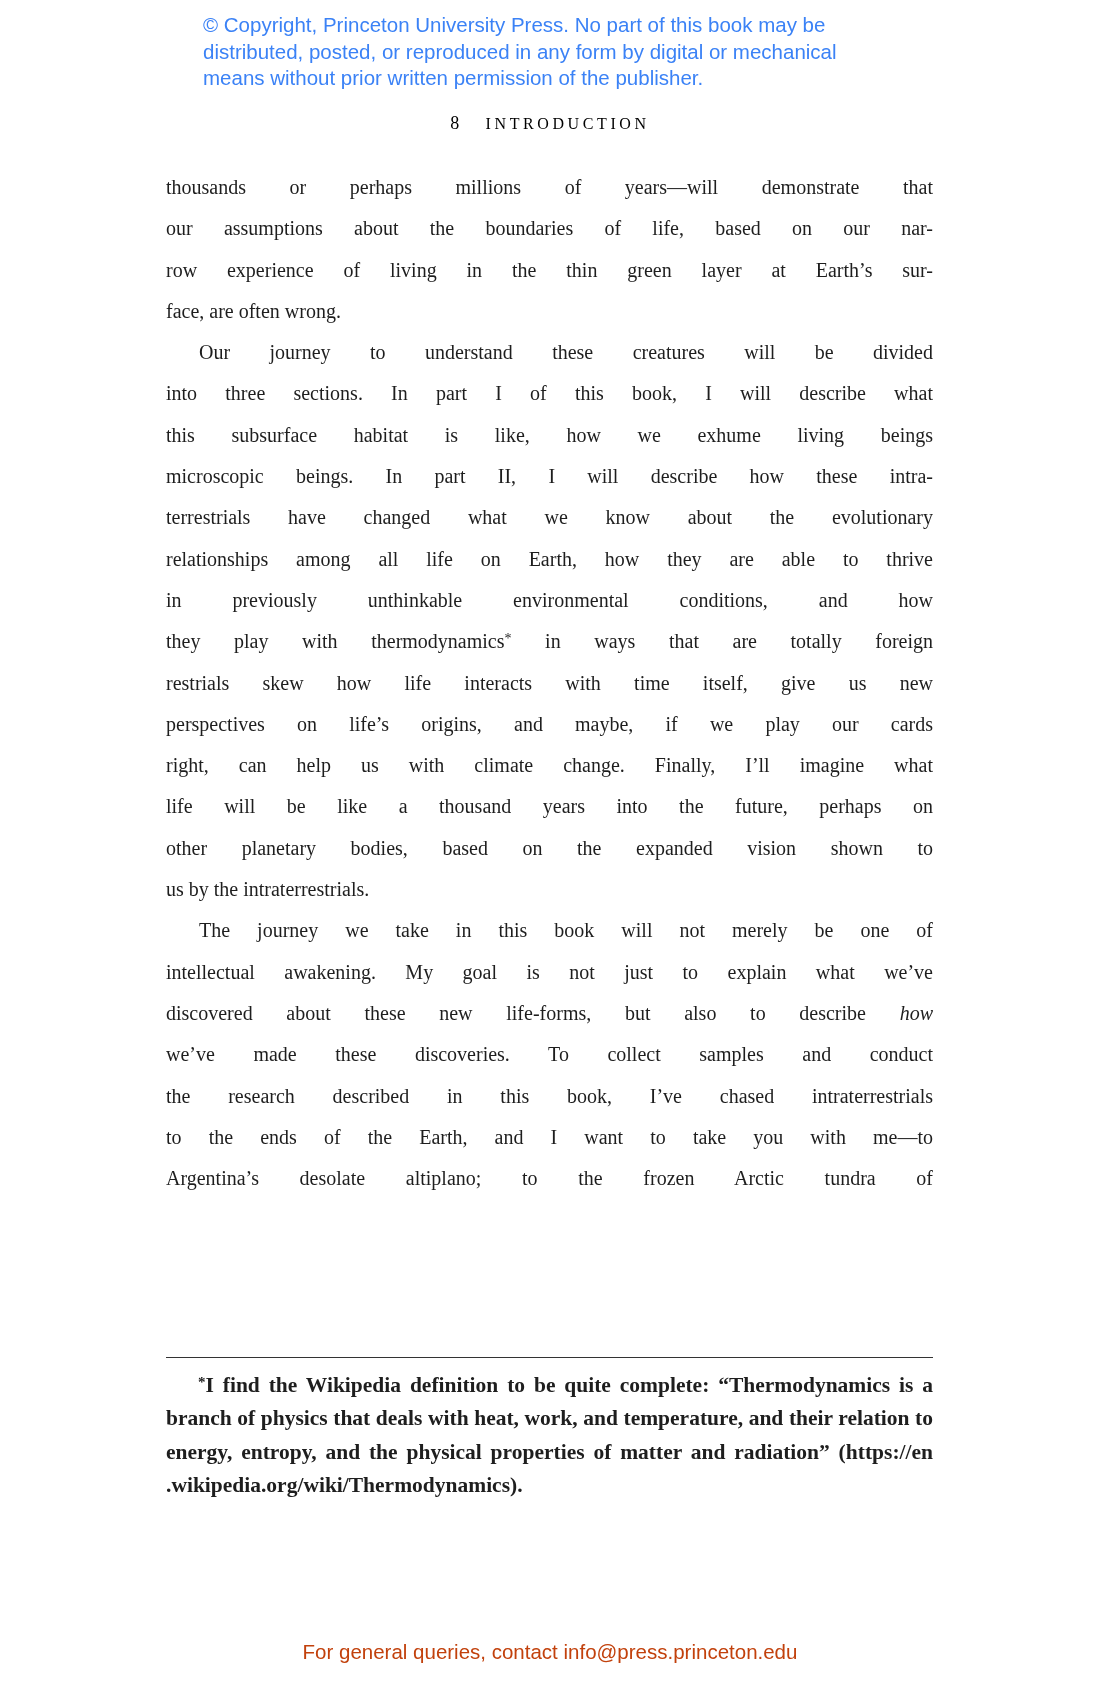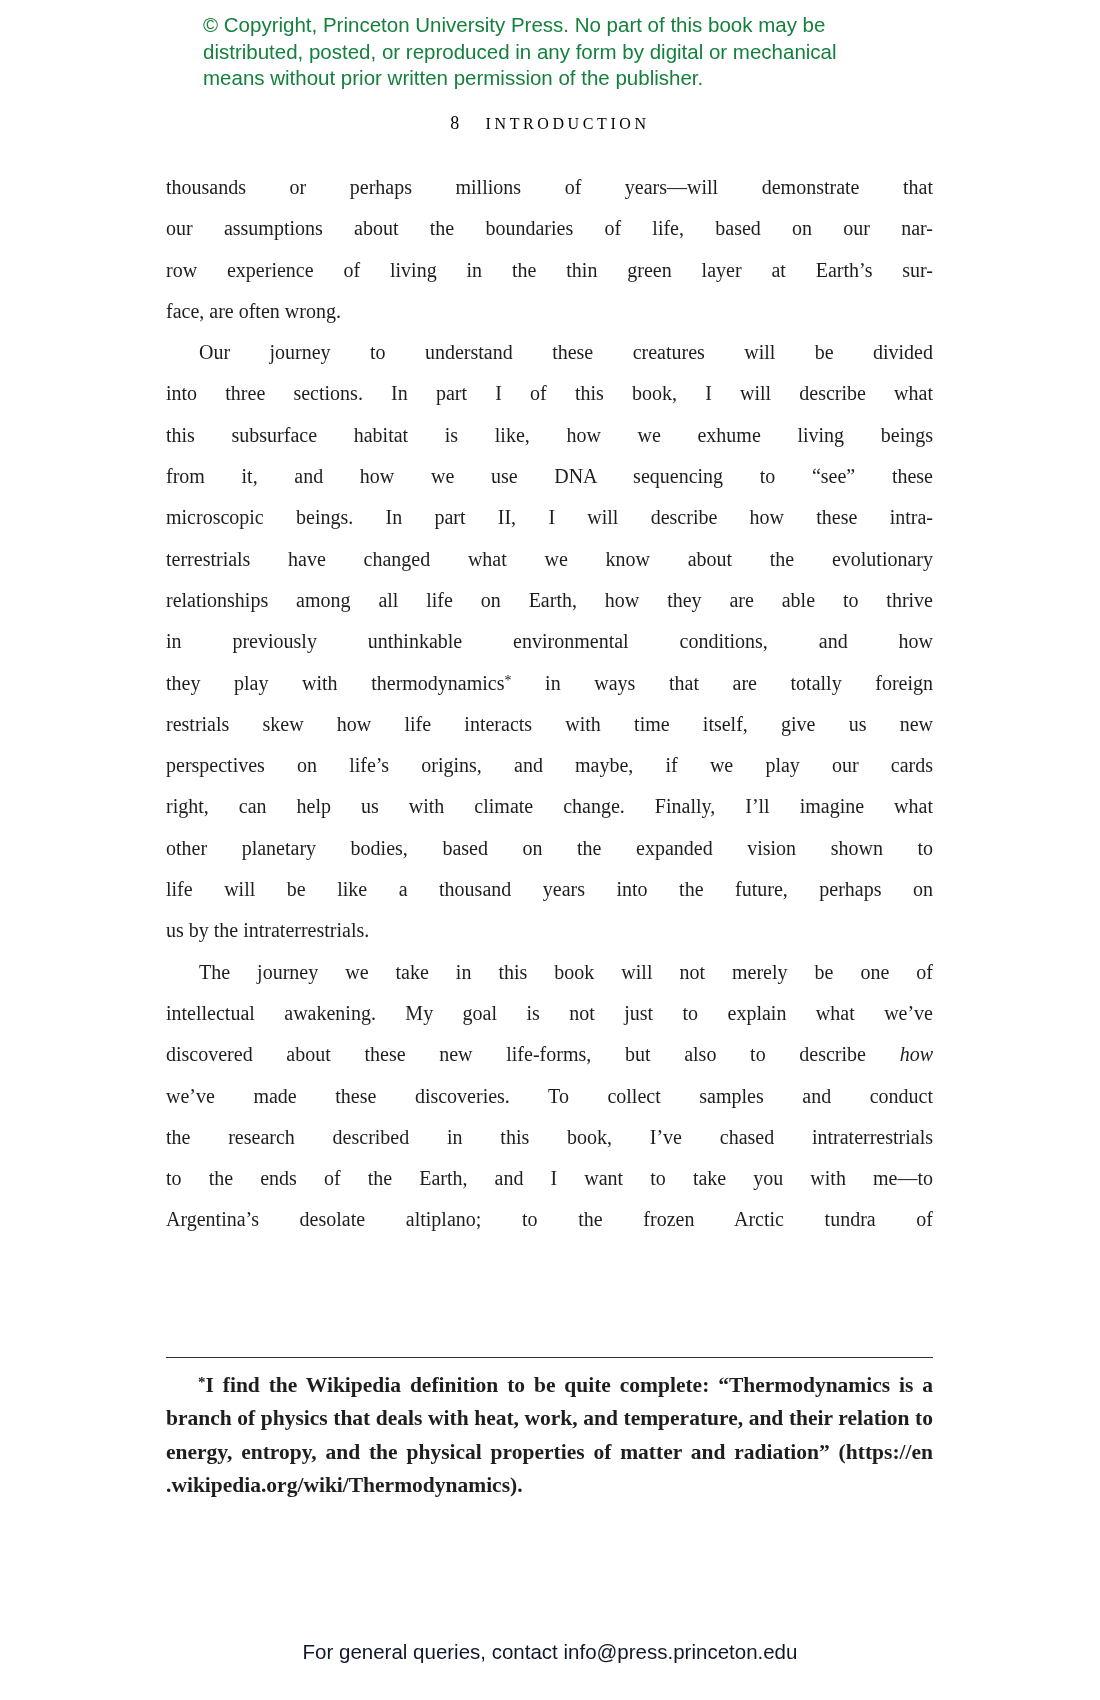--- a/index.html
+++ b/index.html
@@ -1,19 +1,19 @@
 <!DOCTYPE html>
 <html><head>
 <meta charset="utf-8">
 <style>
   html, body { margin: 0; padding: 0; background: #ffffff; }
   body { width: 1100px; height: 1700px; position: relative; overflow: hidden; color: #1e1e1e; }
   .copyright {
     position: absolute; left: 203px; top: 12px; width: 720px;
-    font-family: "Liberation Sans", sans-serif; font-size: 20.5px; line-height: 26.5px; color: #15803d;
+    font-family: "Liberation Sans", sans-serif; font-size: 20.5px; line-height: 26.5px; color: #3b82f6;
   }
   .copyright .cl { display: block; white-space: nowrap; }
   .running-head {
     position: absolute; left: 0; width: 1100px; top: 113px; text-align: center;
     font-family: "Liberation Serif", serif; font-size: 17px; color: #000000; white-space: nowrap;
   }
   .running-head .pn { margin-right: 22px; font-size: 18px; }
   .running-head .sec { letter-spacing: 3.6px; font-size: 16px; }
   .body-text {
     position: absolute; left: 166px; top: 167px; width: 767px;
@@ -27,21 +27,21 @@
   }
   .footnote {
     position: absolute; left: 166px; top: 1369px; width: 767px;
     font-family: "Liberation Serif", serif; font-size: 21.5px; line-height: 33.3px; color: #1e1e1e; font-weight: bold;
   }
   .fline { display: block; height: 33.3px; text-align: justify; text-align-last: justify; white-space: nowrap; }
   .fline.last { text-align-last: left; }
   .fline.indent { padding-left: 32px; }
   .footer {
     position: absolute; left: 0; width: 1100px; top: 1640px; text-align: center;
-    font-family: "Liberation Sans", sans-serif; font-size: 20.5px; color: #0f172a;
+    font-family: "Liberation Sans", sans-serif; font-size: 20.5px; color: #c2410c;
   }
   sup.star { font-size: 0.7em; vertical-align: 0.35em; line-height: 0; }
 </style>
 </head>
 <body>
 
 <div class="copyright">
   <span class="cl">© Copyright, Princeton University Press. No part of this book may be</span>
   <span class="cl">distributed, posted, or reproduced in any form by digital or mechanical</span>
   <span class="cl">means without prior written permission of the publisher.</span>
@@ -58,31 +58,30 @@
     <span class="line">thousands or perhaps millions of years—will demonstrate that</span>
     <span class="line">our assumptions about the boundaries of life, based on our nar-</span>
     <span class="line">row experience of living in the thin green layer at Earth’s sur-</span>
     <span class="line last">face, are often wrong.</span>
   </div>
 
   <div>
     <span class="line indent">Our journey to understand these creatures will be divided</span>
     <span class="line">into three sections. In part I of this book, I will describe what</span>
     <span class="line">this subsurface habitat is like, how we exhume living beings</span>
-    <span class="line">from it, and how we use DNA sequencing to “see” these</span>
     <span class="line">microscopic beings. In part II, I will describe how these intra-</span>
     <span class="line">terrestrials have changed what we know about the evolutionary</span>
     <span class="line">relationships among all life on Earth, how they are able to thrive</span>
     <span class="line">in previously unthinkable environmental conditions, and how</span>
     <span class="line">they play with thermodynamics<sup class="star">*</sup> in ways that are totally foreign</span>
     <span class="line">restrials skew how life interacts with time itself, give us new</span>
     <span class="line">perspectives on life’s origins, and maybe, if we play our cards</span>
     <span class="line">right, can help us with climate change. Finally, I’ll imagine what</span>
+    <span class="line">life will be like a thousand years into the future, perhaps on</span>
     <span class="line">other planetary bodies, based on the expanded vision shown to</span>
-    <span class="line">life will be like a thousand years into the future, perhaps on</span>
     <span class="line last">us by the intraterrestrials.</span>
   </div>
 
   <div>
     <span class="line indent">The journey we take in this book will not merely be one of</span>
     <span class="line">intellectual awakening. My goal is not just to explain what we’ve</span>
     <span class="line">discovered about these new life-forms, but also to describe <i>how</i></span>
     <span class="line">we’ve made these discoveries. To collect samples and conduct</span>
     <span class="line">the research described in this book, I’ve chased intraterrestrials</span>
     <span class="line">to the ends of the Earth, and I want to take you with me—to</span>

